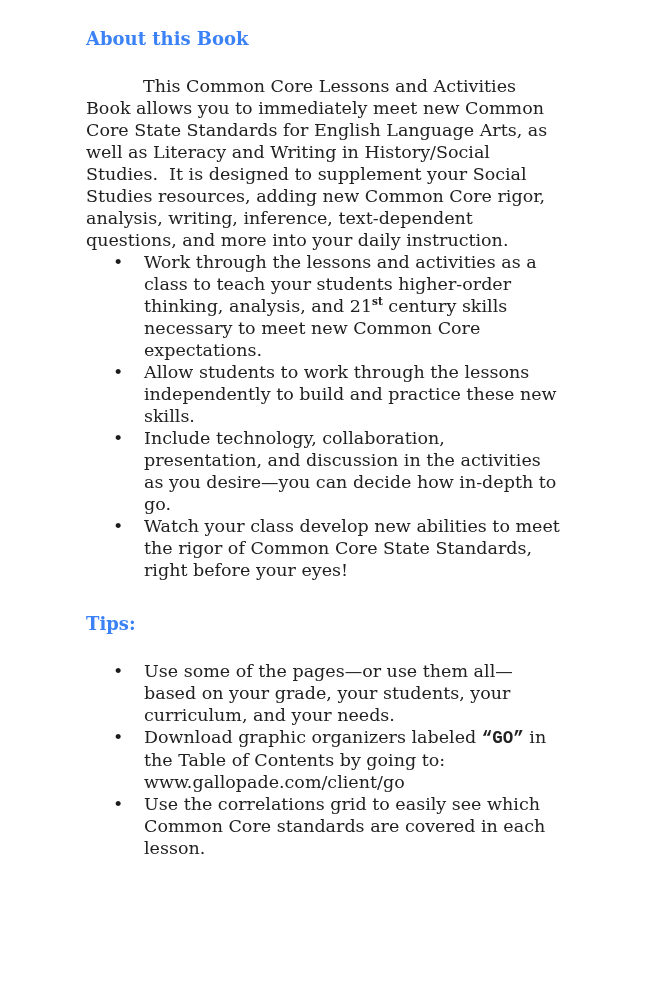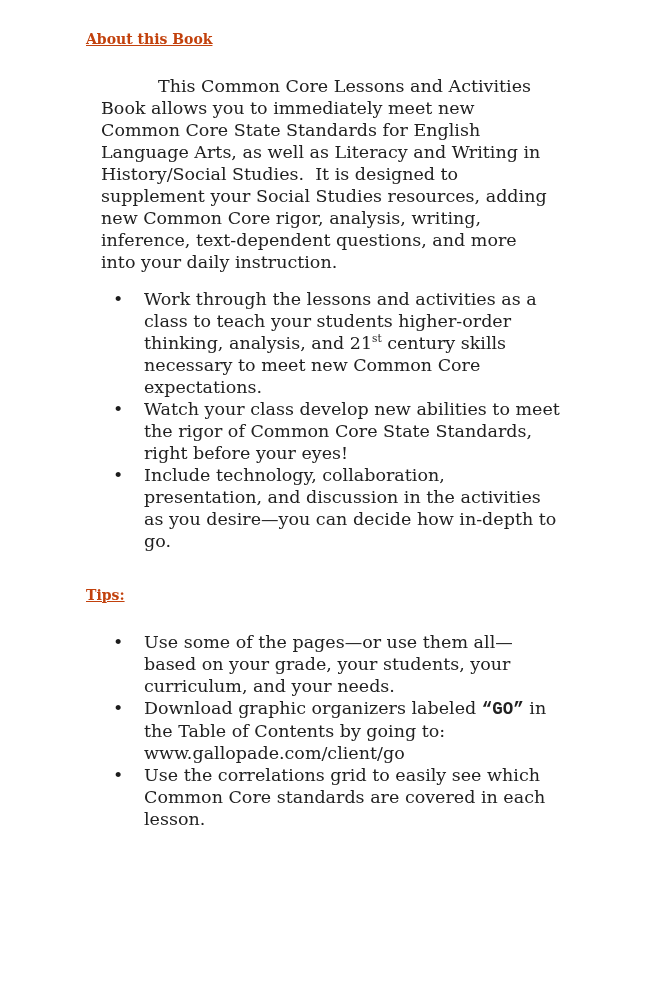--- a/index.html
+++ b/index.html
@@ -9,29 +9,28 @@
     box-sizing: border-box;
     background: #ffffff;
     padding: 28px 84px 0 86px;
     font-family: "DejaVu Serif", serif;
     font-size: 17.5px;
     line-height: 22px;
     color: #212121;
     overflow: hidden;
   }
   .heading {
-    font-size: 14px;
+    font-size: 18px;
     font-weight: bold;
     margin: 32px 0 25px 0;
-    color: #c2410c;
-    text-decoration: underline;
+    color: #3b82f6;
   }
   .heading.first { margin-top: 0; }
   .body-paragraph {
-    margin: 15px;
+    margin: 0;
     text-indent: 57px;
   }
   ul.bullet-list {
     list-style: none;
     margin: 0;
     padding: 0 0 0 58px;
   }
   ul.bullet-list li {
     position: relative;
     margin: 0;
@@ -40,37 +39,39 @@
     content: "\2022";
     position: absolute;
     left: -31px;
     top: 0;
     color: #1c1c1c;
   }
   sup.superscript {
     font-size: 0.6em;
     vertical-align: super;
     line-height: 0;
+    font-weight: bold;
   }
   b.bold-run { font-weight: bold; font-family: Liberation Mono, monospace; }
 </style>
 </head>
 <body>
 
 <div class="page">
 
   <div class="heading first">About this Book</div>
 
   <p class="body-paragraph">This Common Core Lessons and Activities Book allows you to immediately meet new Common Core State Standards for English Language Arts, as well as Literacy and Writing in History/Social Studies.&nbsp; It is designed to supplement your Social Studies resources, adding new Common Core rigor, analysis, writing, inference, text-dependent questions, and more into your daily instruction.</p>
 
 
   <ul class="bullet-list">
     <li><span>Work through the lessons and activities as a class to teach your students higher-order thinking, analysis, and 21</span><sup class="superscript">st</sup><span> century skills necessary to meet new Common Core expectations.</span></li>
+    <li><span>Allow students to work through the lessons independently to build and practice these new skills.</span></li>
+    <li><span>Include technology, collaboration, presentation, and discussion in the activities as you desire—you can decide how in-depth to go.</span></li>
     <li><span>Watch your class develop new abilities to meet the rigor of Common Core State Standards, right before your eyes!</span></li>
-    <li><span>Include technology, collaboration, presentation, and discussion in the activities as you desire—you can decide how in-depth to go.</span></li>
   </ul>
 
   <div class="heading">Tips:</div>
 
   <ul class="bullet-list">
     <li><span>Use some of the pages—or use them all—based on your grade, your students, your curriculum, and your needs.</span></li>
     <li><span>Download graphic organizers labeled </span><b class="bold-run">“GO”</b><span> in the Table of Contents by going to: www.gallopade.com/client/go</span></li>
     <li><span>Use the correlations grid to easily see which Common Core standards are covered in each lesson.</span></li>
   </ul>
 

